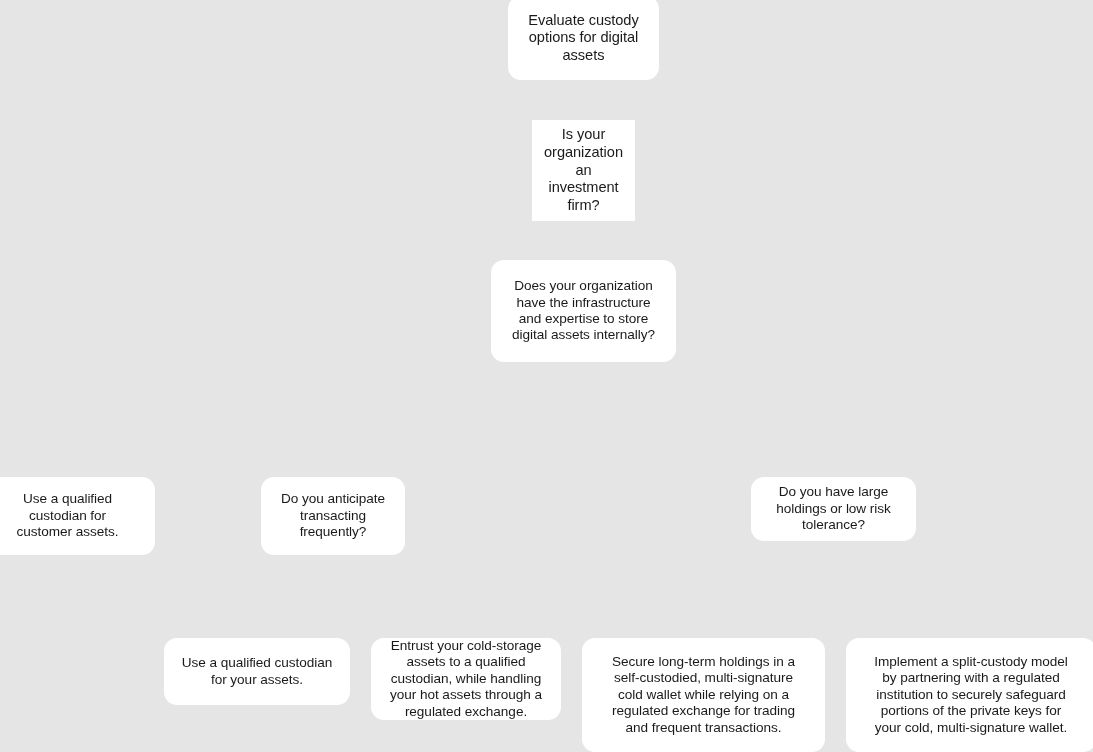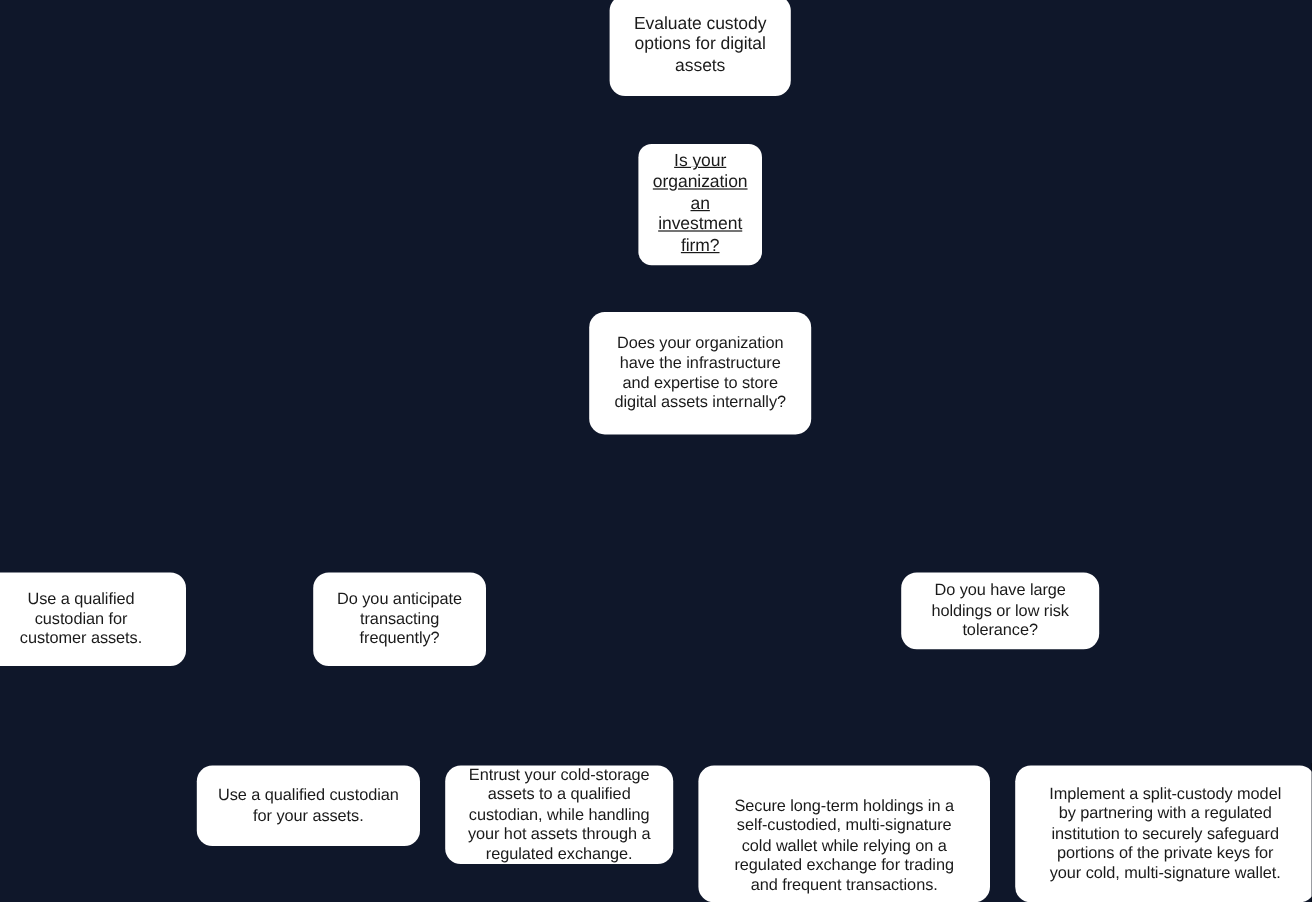--- a/index.html
+++ b/index.html
@@ -15,42 +15,42 @@
     overflow: hidden;
     font-family: "Liberation Sans", "DejaVu Sans", sans-serif;
   }
 
   #canvas {
     position: absolute;
     left: 0;
     top: 0;
     width: 1093px;
     height: 752px;
-    background: #0f172a;
+    background: #e5e5e5;
     overflow: hidden;
   }
 
   .node {
     position: absolute;
     box-sizing: border-box;
     background: #ffffff;
     color: #1a1a1a;
     display: flex;
     align-items: center;
     justify-content: center;
     text-align: center;
     line-height: 1.21;
     padding: 6px 9px;
     white-space: pre-line;
     letter-spacing: -0.05px;
     -webkit-font-smoothing: antialiased;
   }
 
   .node.rounded { border-radius: 13px; }
-  .node.square  { border-radius: 11px; text-decoration: underline; }
+  .node.square  { border-radius: 0; }
 
   .node-text {
     display: block;
     width: 100%;
   }
 </style>
 </head>
 <body>
 
 <div id="canvas">
@@ -98,21 +98,21 @@
   </div>
 
   <div class="node rounded" style="left:371px; top:638px; width:190px; height:82px; font-size:13.6px;">
     <span class="node-text">Entrust your cold-storage
 assets to a qualified
 custodian, while handling
 your hot assets through a
 regulated exchange.</span>
   </div>
 
-  <div class="node rounded" style="left:582px; top:638px; width:243px; height:114px; font-size:13.6px;align-items:flex-end;">
+  <div class="node rounded" style="left:582px; top:638px; width:243px; height:114px; font-size:13.6px;">
     <span class="node-text">Secure long-term holdings in a
 self-custodied, multi-signature
 cold wallet while relying on a
 regulated exchange for trading
 and frequent transactions.</span>
   </div>
 
   <div class="node rounded" style="left:846px; top:638px; width:250px; height:114px; font-size:13.6px;">
     <span class="node-text">Implement a split-custody model
 by partnering with a regulated

